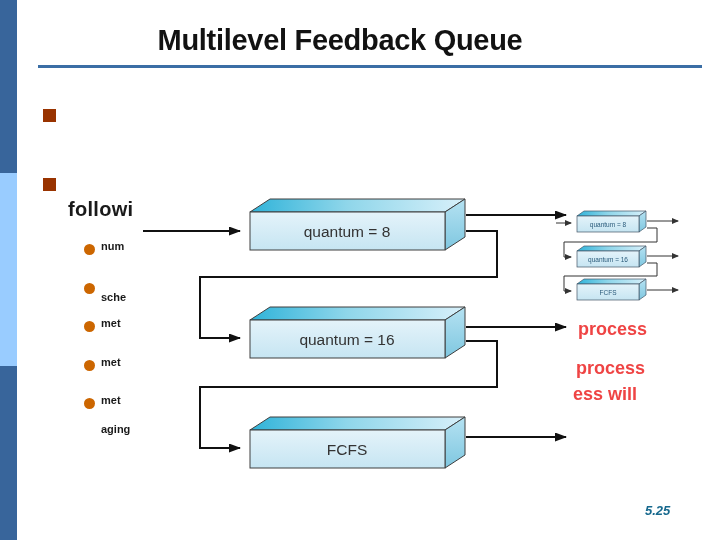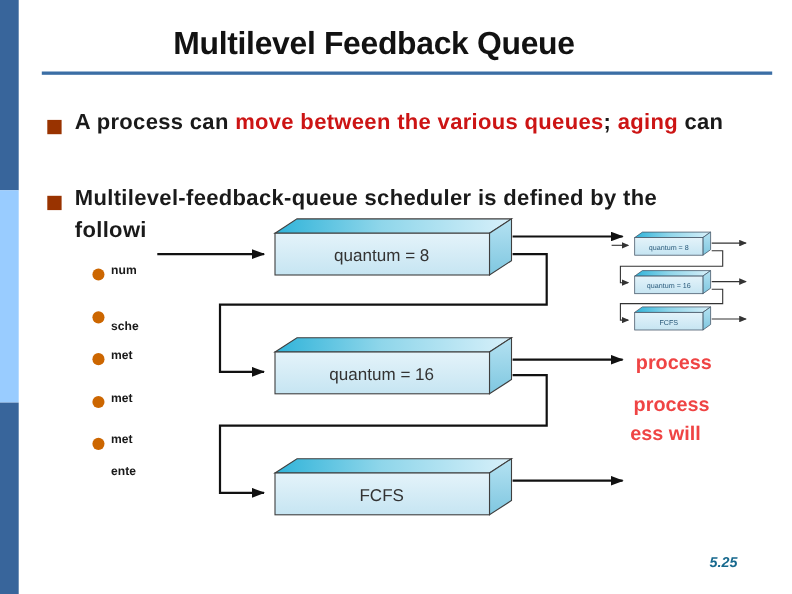--- a/index.html
+++ b/index.html
@@ -31,41 +31,39 @@
 <div class="slide">
 
   <div class="bar top"></div>
   <div class="bar mid"></div>
   <div class="bar bot"></div>
 
   <div class="title">Multilevel Feedback Queue</div>
   <div class="rule"></div>
 
   <div class="sq" style="left:43px;top:109px;"></div>
-  <div class="mainline" style="top:100px;"><span>A process can </span><span class="red">move between the various queues</span><span>; </span><span class="red">aging</span><span> can</span></div>
 
   <div class="sq" style="left:43px;top:178px;"></div>
-  <div class="mainline" style="top:169px;">Multilevel-feedback-queue scheduler is defined by the</div>
   <div class="mainline" style="top:198px;">followi</div>
 
   <div class="dot" style="top:244px;"></div>
   <div class="subline" style="top:240px;">num</div>
 
   <div class="dot" style="top:283px;"></div>
   <div class="subline" style="top:279px;margin-top:12px;">sche</div>
 
   <div class="dot" style="top:321px;"></div>
   <div class="subline" style="top:317px;">met</div>
 
   <div class="dot" style="top:360px;"></div>
   <div class="subline" style="top:356px;">met</div>
 
   <div class="dot" style="top:398px;"></div>
   <div class="subline" style="top:394px;">met</div>
-  <div class="subline" style="top:423px;">ente</div>
+  <div class="subline" style="top:423px;">aging</div>
 
   <div class="rightfrag" style="left:578px;top:319px;">process</div>
   <div class="rightfrag" style="left:576px;top:358px;">process</div>
   <div class="rightfrag" style="left:573px;top:384px;">ess will</div>
 
   <div class="overlay"></div>
 
   <svg class="diagram-svg" width="720" height="540" viewBox="0 0 720 540">
     <defs>
       <linearGradient id="gFront" x1="0" y1="0" x2="0" y2="1">

